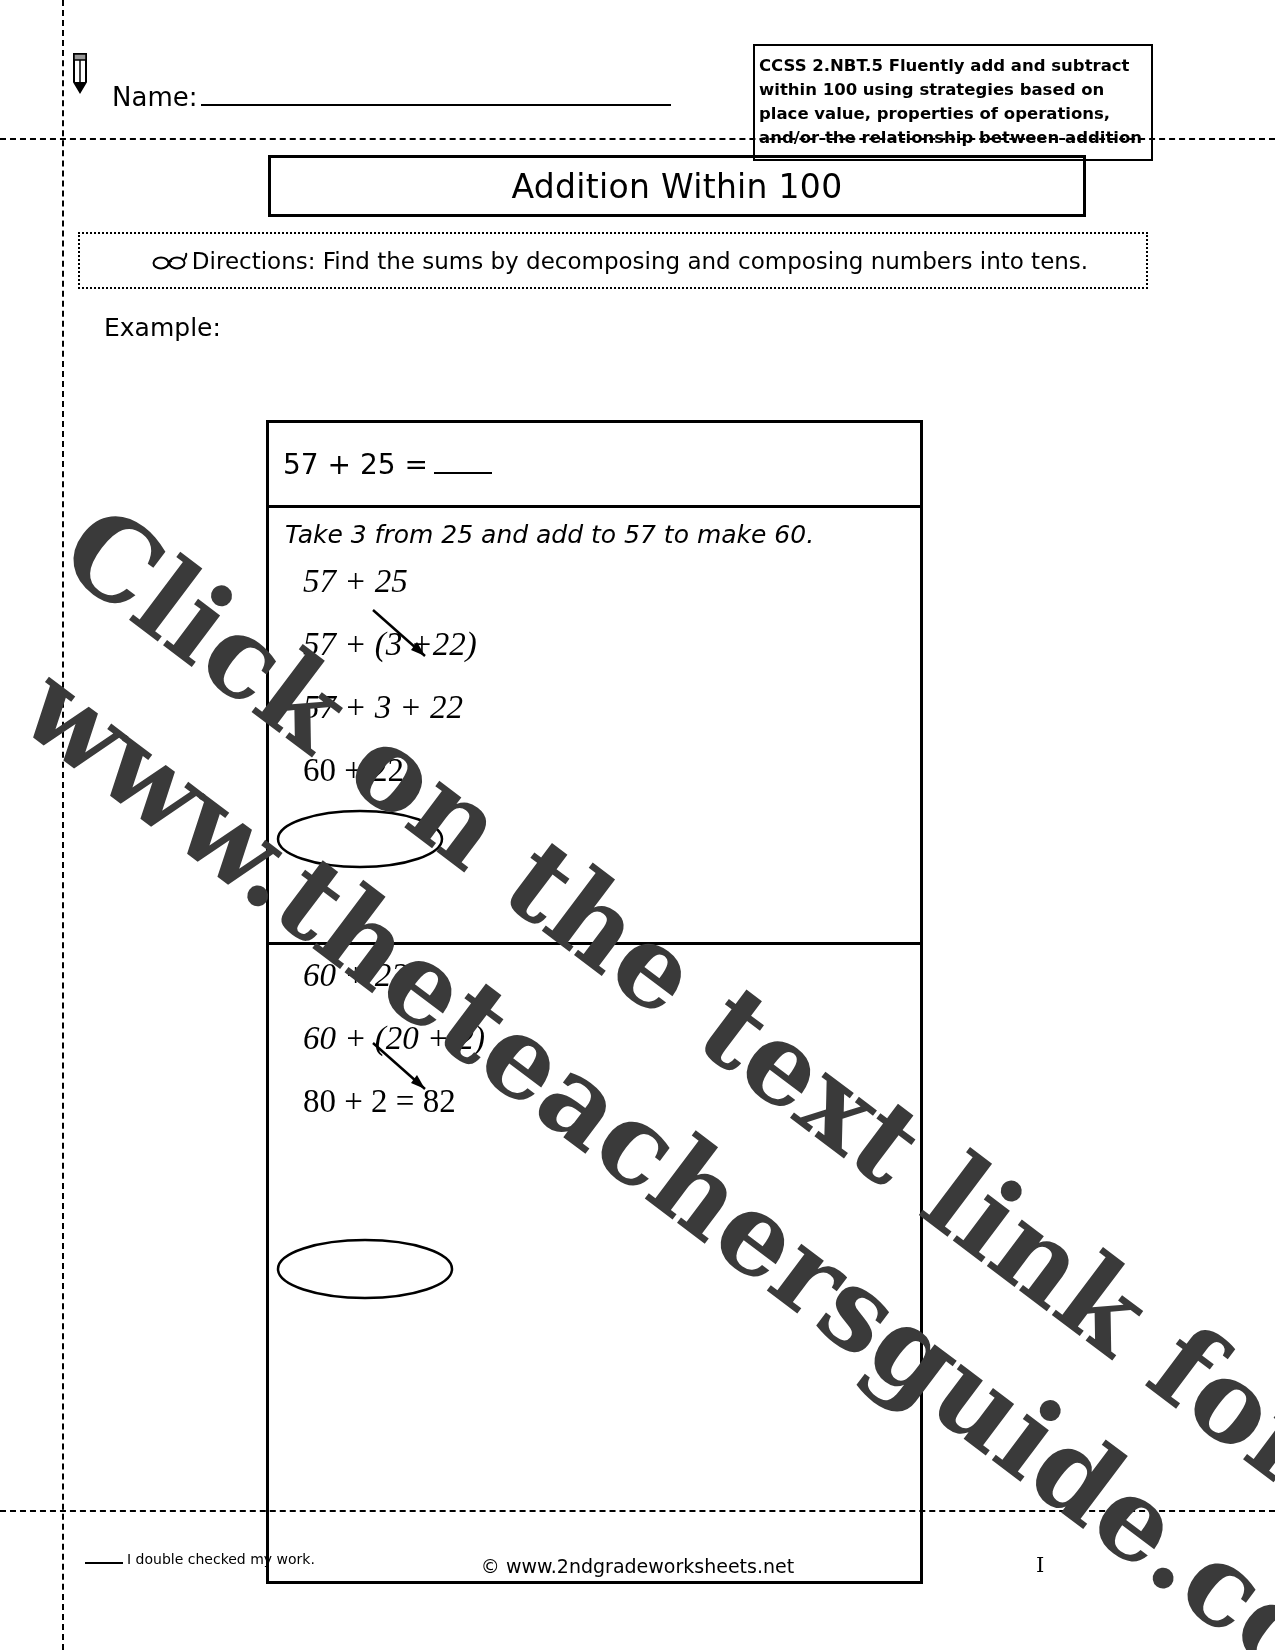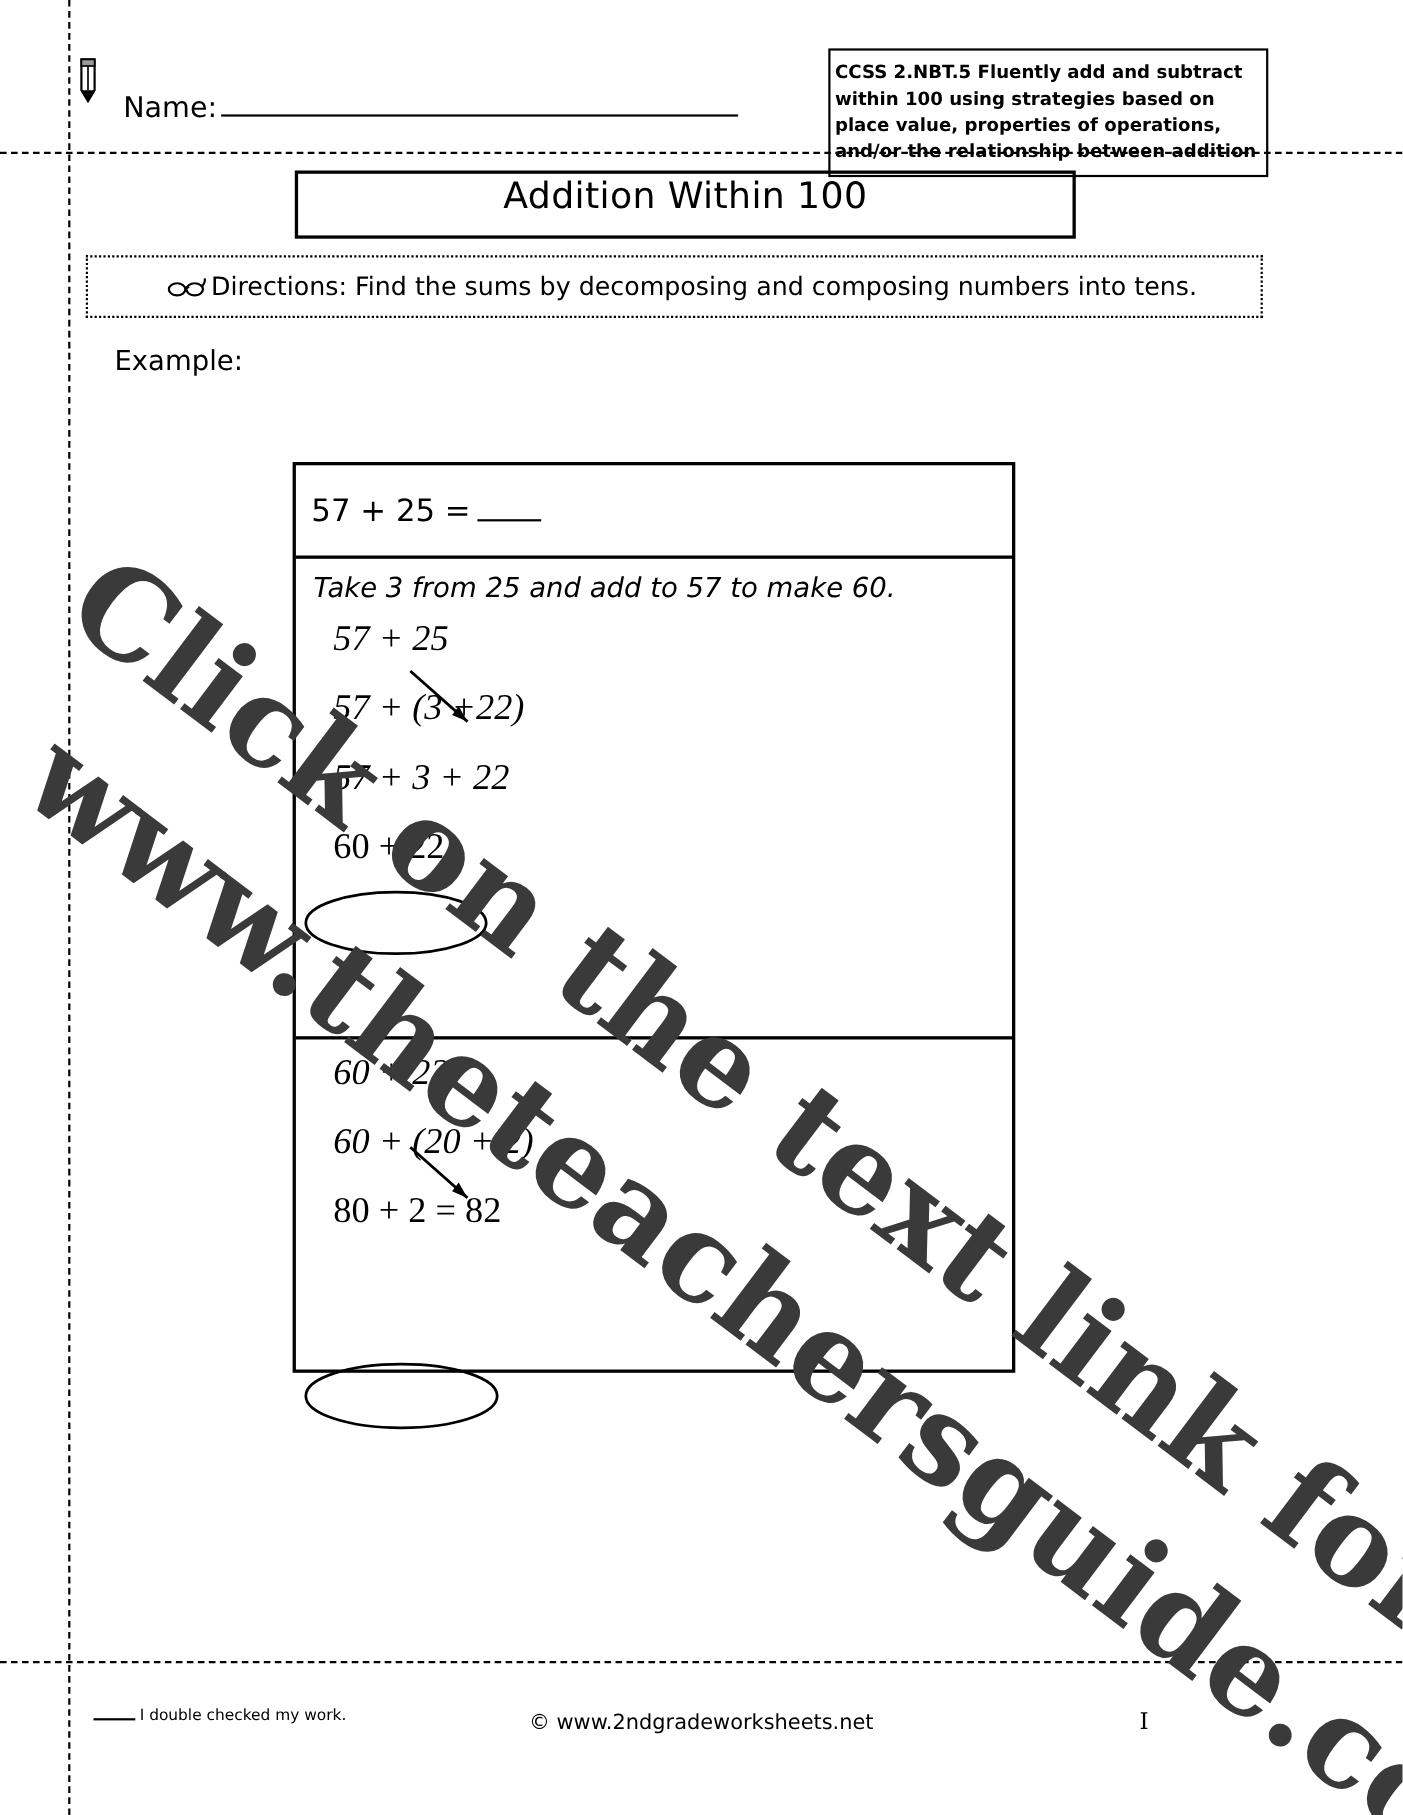--- a/index.html
+++ b/index.html
@@ -77,25 +77,26 @@
     font-weight: bold;
     line-height: 1.45;
     font-family: "DejaVu Sans", sans-serif;
   }
 
   
   .title-box {
     position: absolute;
     left: 268px;
     top: 155px;
-    width: 710px;
+    width: 818px;
     height: 62px;
     border: 3px solid #000;
     box-sizing: border-box;
     display: flex;
+    align-items: center;
     justify-content: center;
     font-size: 33px;
     letter-spacing: 0.3px;
   }
 
   
   .dir-box {
     position: absolute;
     left: 78px;
     top: 232px;
@@ -122,21 +123,21 @@
     top: 313px;
     font-size: 25px;
   }
 
   
   .work-box {
     position: absolute;
     left: 266px;
     top: 420px;
     width: 657px;
-    height: 828px;
+    height: 1164px;
     border: 3px solid #000;
     box-sizing: border-box;
   }
   .prob-row {
     height: 85px;
     border-bottom: 3px solid #000;
     box-sizing: border-box;
     display: flex;
     align-items: center;
     padding-left: 14px;

